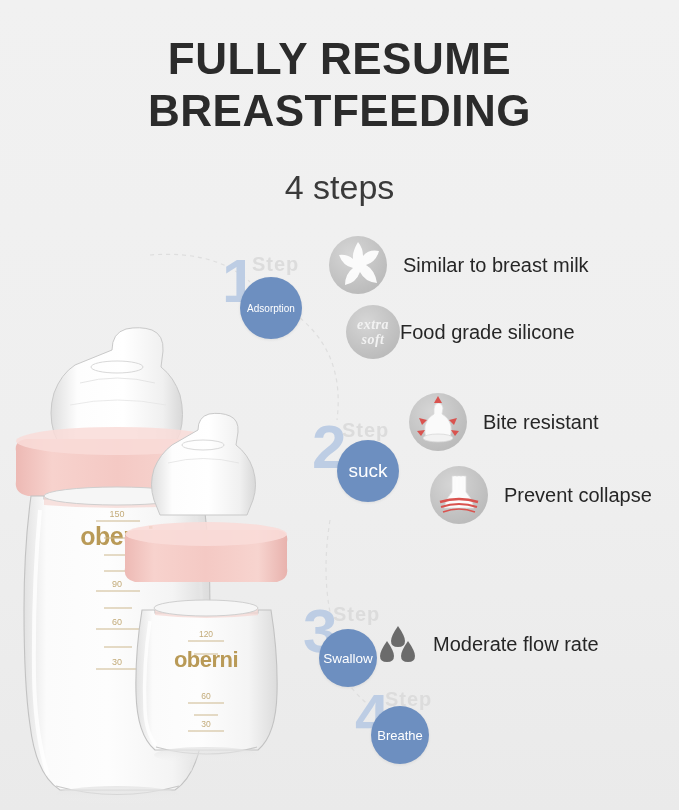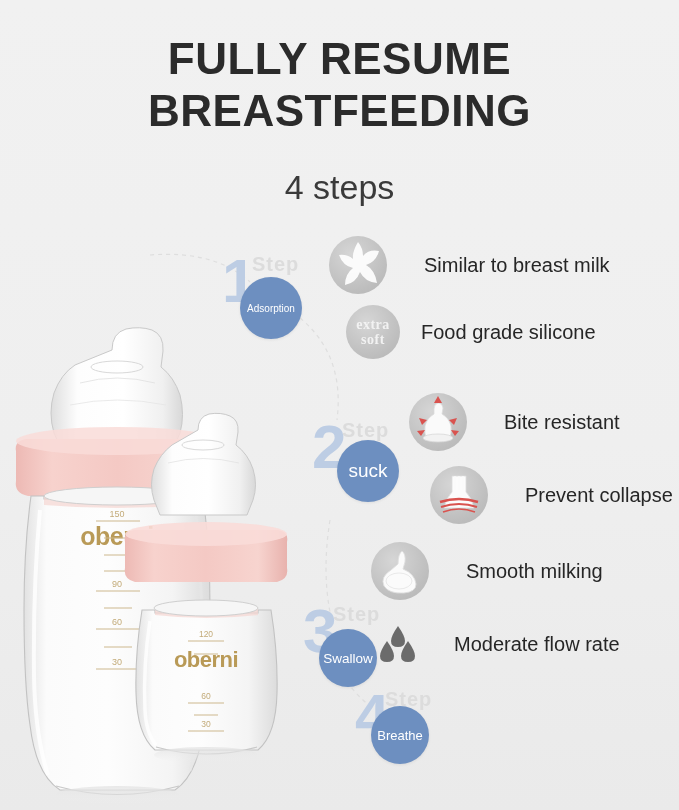--- a/index.html
+++ b/index.html
@@ -49,36 +49,37 @@
     position:absolute;
     border-radius:50%;
     background:#6d8fc0;
     color:#ffffff;
     display:flex; align-items:center; justify-content:center;
     text-align:center;
     box-shadow:0 1px 3px rgba(0,0,0,0.07);
   }
 
   
-  .feature { position:absolute; display:flex; align-items:center;gap:21px; }
+  .feature { position:absolute; display:flex; align-items:center; }
   .f-icon {
     position:relative; flex:0 0 auto;
     border-radius:50%;
     background:radial-gradient(circle at 38% 32%, #d6d6d6 0%, #bdbdbd 70%, #b4b4b4 100%);
     display:flex; align-items:center; justify-content:center;
     overflow:hidden;
   }
   .f-label {
     font-size:20px; color:#262626; white-space:nowrap; font-weight:400;
   }
   .extra-soft {
     font-family:"Liberation Serif", serif;
     font-weight:bold; color:#f2f2f2;
     font-size:14px; line-height:15px; text-align:center;
     letter-spacing:0.5px;
+    font-style:italic;
   }
   .plain-icon {
     position:relative; flex:0 0 auto;
     display:flex; align-items:center; justify-content:center;
   }
 </style>
 </head>
 <body>
 
 <div id="stage">
@@ -273,30 +274,20 @@
           <line x1="33" y1="10" x2="33" y2="24"></line>
         </g>
         <path d="M10 36 Q29 30 48 36" fill="none" stroke="#d9534f" stroke-width="2.4"></path>
         <path d="M11 41 Q29 35 47 41" fill="none" stroke="#d9534f" stroke-width="2"></path>
         <path d="M13 46 Q29 40 45 46" fill="none" stroke="#d9534f" stroke-width="1.6"></path>
       </svg>
     </div>
     <div class="f-label" style="margin-left:16px;">Prevent collapse</div>
   </div>
 
-  <div class="feature" style="left:371px; top:542px;">
-    <div class="f-icon" style="width:58px; height:58px;">
-      <svg viewBox="0 0 58 58" width="58" height="58">
-        <path d="M31 9 Q35 12 34 20 L32 27 Q44 32 45 42 Q45 50 33 51 Q18 52 13 44
-                 Q9 35 20 28 L27 22 Q27 12 31 9 Z" fill="#fbfbfb" stroke="#dedede" stroke-width="0.9"></path>
-        <ellipse cx="28" cy="39" rx="13" ry="8" fill="none" stroke="#e6e6e6" stroke-width="0.9"></ellipse>
-      </svg>
-    </div>
-    <div class="f-label" style="margin-left:16px;">Smooth milking</div>
-  </div>
 
   <div class="step" style="left:303px; top:600px; width:120px; height:80px;">
     <div class="step-num" style="left:0px; top:0px;">3</div>
     <div class="step-word" style="left:30px; top:4px;">Step</div>
     <div class="badge" style="left:16px; top:29px; width:58px; height:58px; font-size:13.5px;">
       <span>Swallow</span>
     </div>
   </div>
 
   <div class="feature" style="left:377px; top:624px;">

